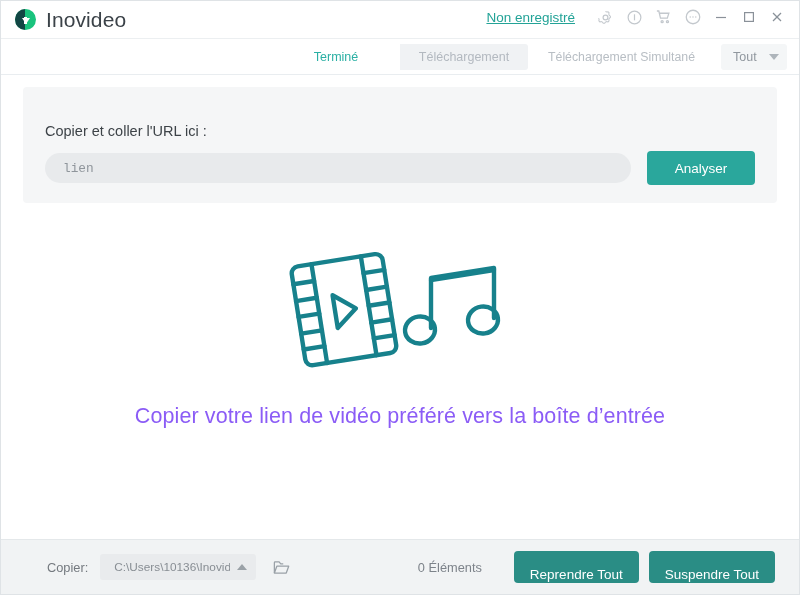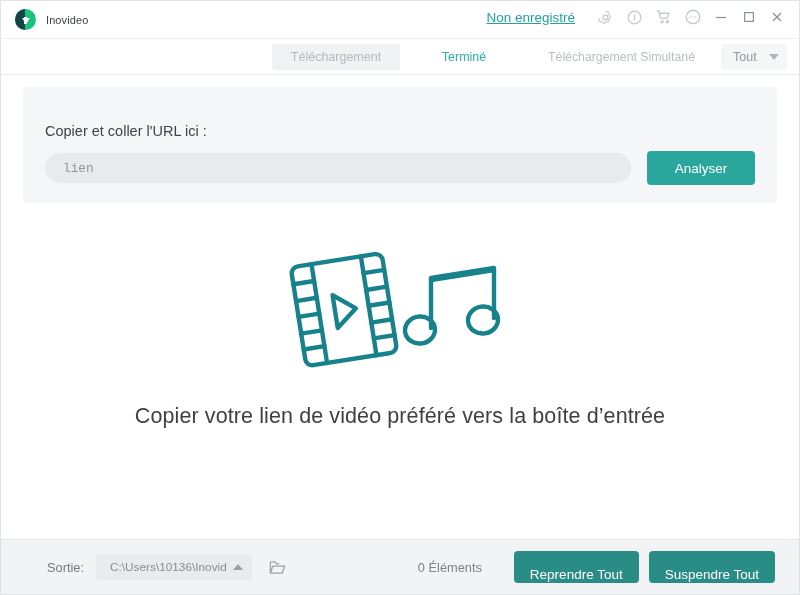--- a/index.html
+++ b/index.html
@@ -56,21 +56,21 @@
     margin-top: 2px;
   }
   .logo-arrow::before{
     content:"";
     position:absolute;
     left:-1.5px; top:-7px;
     width:3px; height:7px;
     background:#ffffff;
   }
   .app-title {
-    font-size: 11px;
+    font-size: 21px;
     color: #3b4248;
     letter-spacing: .1px;
   }
   .title-right {
     position: absolute;
     right: 8px; top: 0;
     height: 32px;
     display: flex;
     align-items: center;
     gap: 0;
@@ -196,21 +196,21 @@
     flex: 1;
     display: flex;
     flex-direction: column;
     align-items: center;
     justify-content: center;
     gap: 26px;
     padding-bottom: 70px;
   }
   .empty-msg {
     font-size: 21.5px;
-    color: #404040;
+    color: #8b5cf6;
     font-weight: 400;
     letter-spacing: .1px;
   }
 
   
   .bottombar {
     height: 55px; min-height: 55px;
     background: #f1f3f4;
     border-top: 1px solid #e4e8ea;
     display: flex;
@@ -328,22 +328,22 @@
         <svg width="14" height="14" viewBox="0 0 14 14" stroke="currentColor" stroke-width="1.2">
           <line x1="3" y1="3" x2="11" y2="11"></line>
           <line x1="11" y1="3" x2="3" y2="11"></line>
         </svg>
       </div>
     </div>
   </div>
 
   <div class="tabbar">
     <div class="tabs">
+      <div class="tab active">Terminé</div>
       <div class="tab inactive">Téléchargement</div>
-      <div class="tab active">Terminé</div>
     </div>
 
     <div class="tab-right">
       <span class="simul-label">Téléchargement Simultané</span>
       <div class="simul-select">
         <span class="val">Tout</span>
         <span class="caret-down"></span>
       </div>
     </div>
   </div>
@@ -380,21 +380,21 @@
           <path d="M27 22 L90 12"></path>
           <ellipse cx="16" cy="72" rx="15" ry="13.5" transform="rotate(-8 16 72)"></ellipse>
           <ellipse cx="79" cy="62" rx="15" ry="13.5" transform="rotate(-8 79 62)"></ellipse>
         </g>
       </svg>
     </div>
     <div class="empty-msg">Copier votre lien de vidéo préféré vers la boîte d’entrée</div>
   </div>
 
   <div class="bottombar">
-    <span class="out-label">Sortie:</span>
+    <span class="out-label">Copier:</span>
 
     <div class="path-select">
       <span class="path-text">C:\Users\10136\Inovideo</span>
       <span class="caret-up"></span>
     </div>
 
     <div class="folder-btn">
       <svg width="19" height="19" viewBox="0 0 24 24" fill="none" stroke="currentColor" stroke-width="1.6" stroke-linejoin="round">
         <path d="M3 19V6a1 1 0 0 1 1-1h5l2 2.4h3.2"></path>
         <path d="M3 19l3.1-8.6h15L18 19H3z"></path>

